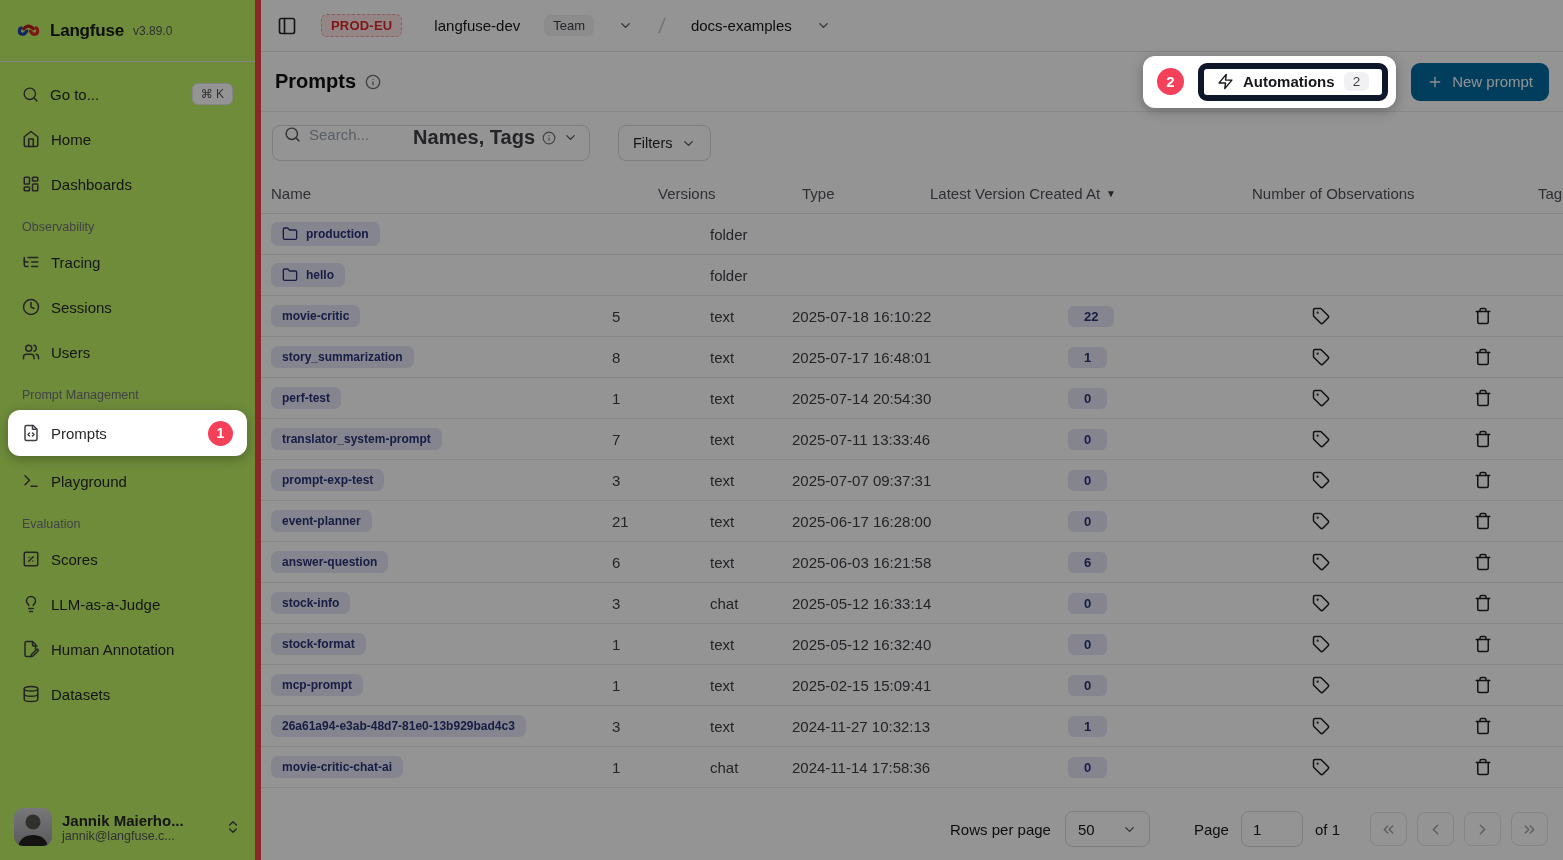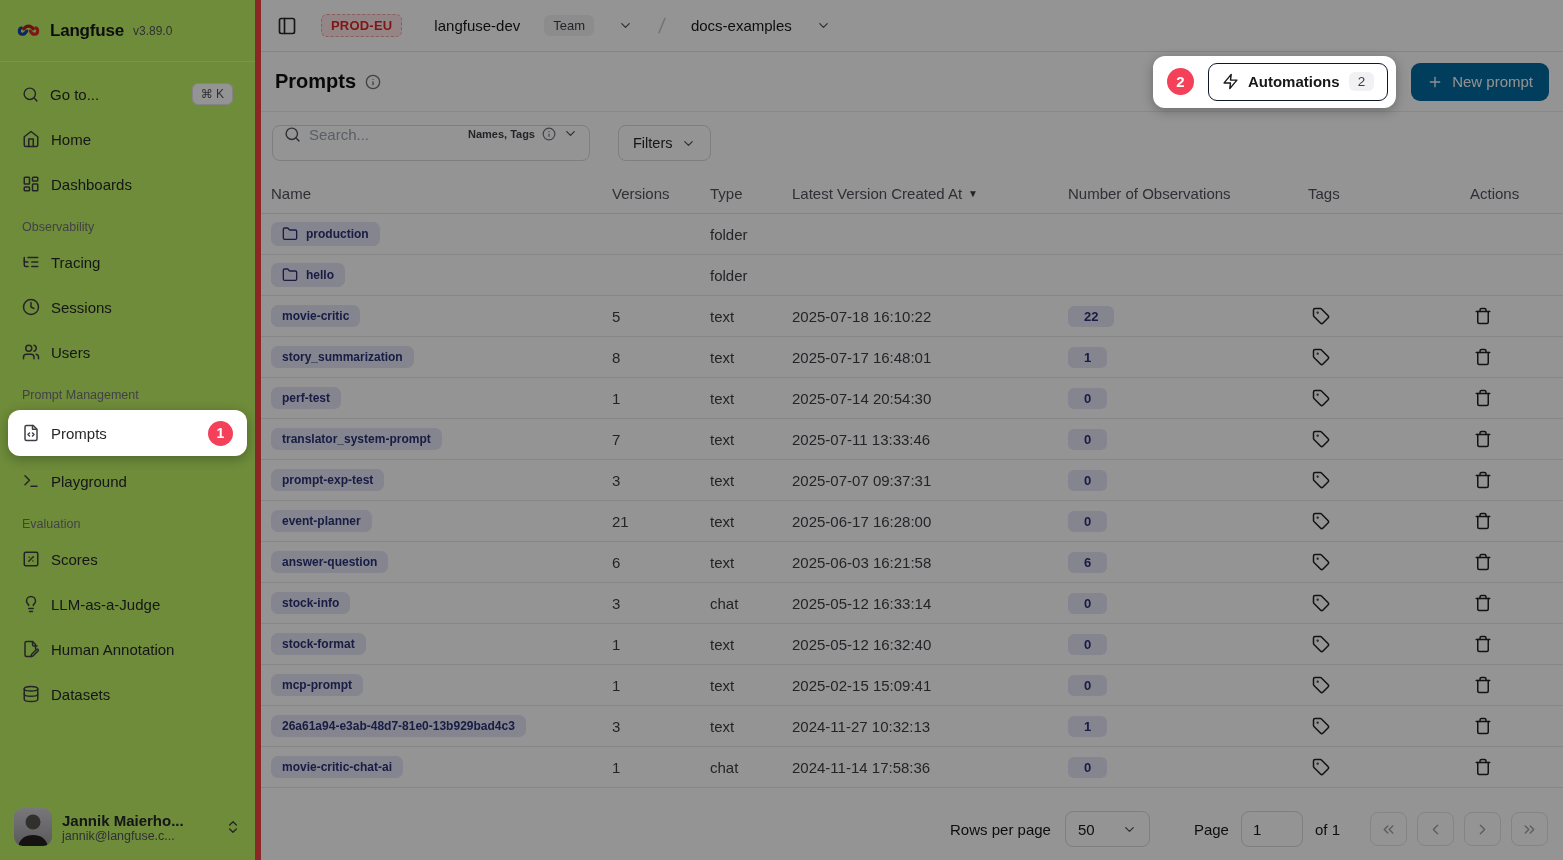--- a/index.html
+++ b/index.html
@@ -67,46 +67,46 @@
   .org-name, .project-name { font-size:15px; font-weight:500; color:#18181b; }
   .team-pill { background:#f1f1f3; color:#3f3f46; font-size:13px; border-radius:6px; padding:3px 9px; }
   .crumb-chevron { color:#52525b; }
   .slash { color:#c9c9ce; font-size:21px; font-weight:300; padding:0 2px; transform:skewX(-8deg); }
 
   .page-header { height:60px; flex:0 0 auto; border-bottom:1px solid #ececef; display:flex;
                  align-items:center; justify-content:space-between; padding:0 14px; }
   .title-wrap { display:flex; align-items:center; gap:9px; }
   .page-title { font-size:20px; font-weight:700; color:#111113; }
   .header-actions { display:flex; align-items:center; gap:15px; }
-  .automations-btn { height:38px; border:1px solid #0f172a; border-radius:9px; background:#fff;
+  .automations-btn { height:38px; border:6px solid #0f172a; border-radius:9px; background:#fff;
                      padding:0 13px; display:flex; align-items:center; gap:9px; font-size:15px;
                      font-weight:600; color:#18181b; cursor:pointer; }
   .count-pill { background:#f1f1f3; border-radius:6px; padding:2px 9px; font-size:13.5px;
                 font-weight:500; color:#3f3f46; }
   .new-prompt-btn { height:38px; background:#0369a1; color:#fafafa; border:none; border-radius:9px;
                     padding:0 16px; display:flex; align-items:center; gap:9px; font-size:15px;
                     font-weight:500; cursor:pointer; font-family:inherit;}
 
   .filter-row { height:62px; flex:0 0 auto; display:flex; align-items:center; padding:0 11px; gap:28px; }
   .search-box { width:318px; height:36px; border:1px solid #d9d9de; border-radius:8px; background:#fff;
                 display:flex; align-items:flex-start; padding:0 11px; gap:8px; }
   .search-box input { border:none; outline:none; flex:1; min-width:0; font-size:15px; color:#27272a;
                       font-family:inherit; background:transparent;}
   .search-box input::placeholder { color:#9ca3af; }
-  .search-scope { display:flex; align-items:center; gap:7px; font-size:11px; font-weight:600;
+  .search-scope { display:flex; align-items:center; gap:7px; font-size:20px; font-weight:600;
                   color:#3f3f46; white-space:nowrap; cursor:pointer;}
   .filters-btn { height:36px; border:1px solid #d9d9de; border-radius:8px; background:#fff;
                  padding:0 14px; display:flex; align-items:center; gap:9px; font-size:14.5px;
                  font-weight:500; color:#27272a; cursor:pointer; font-family:inherit;}
 
   .table { flex:1 1 auto; overflow:hidden; display:flex; flex-direction:column; }
   .thead, .trow { display:grid; grid-template-columns:341px 98px 82px 276px 240px 162px 1fr;
                   align-items:center; }
   .thead { height:40px; flex:0 0 auto; border-bottom:1px solid #e4e4e7; color:#52525b;
-           font-size:15px; font-weight:500; }
+           font-size:15px; font-weight:500;gap:46px; }
   .trow { height:41px; flex:0 0 auto; border-bottom:1px solid #e9e9ec; font-size:15px; color:#3f3f46; }
   .cell { padding-left:10px; display:flex; align-items:center; min-width:0; }
   .sort-arrow { font-size:10px; margin-left:6px; color:#3f3f46; }
   .name-badge { display:inline-flex; align-items:center; gap:8px; background:var(--badge-bg,#e3e6f4);
                 color:var(--badge-text,#2b3277); font-weight:600; font-size:12px; padding:4px 11px;
                 border-radius:7px; white-space:nowrap; cursor:pointer;}
   .obs-badge { display:inline-block; background:var(--badge-bg,#e3e6f4); color:var(--badge-text,#2b3277);
                font-weight:700; font-size:13px; padding:3px 16px; min-width:13px; text-align:center;
                border-radius:6px; }
   .rowic { color:#1f1f23; cursor:pointer; padding-left:4px;}

